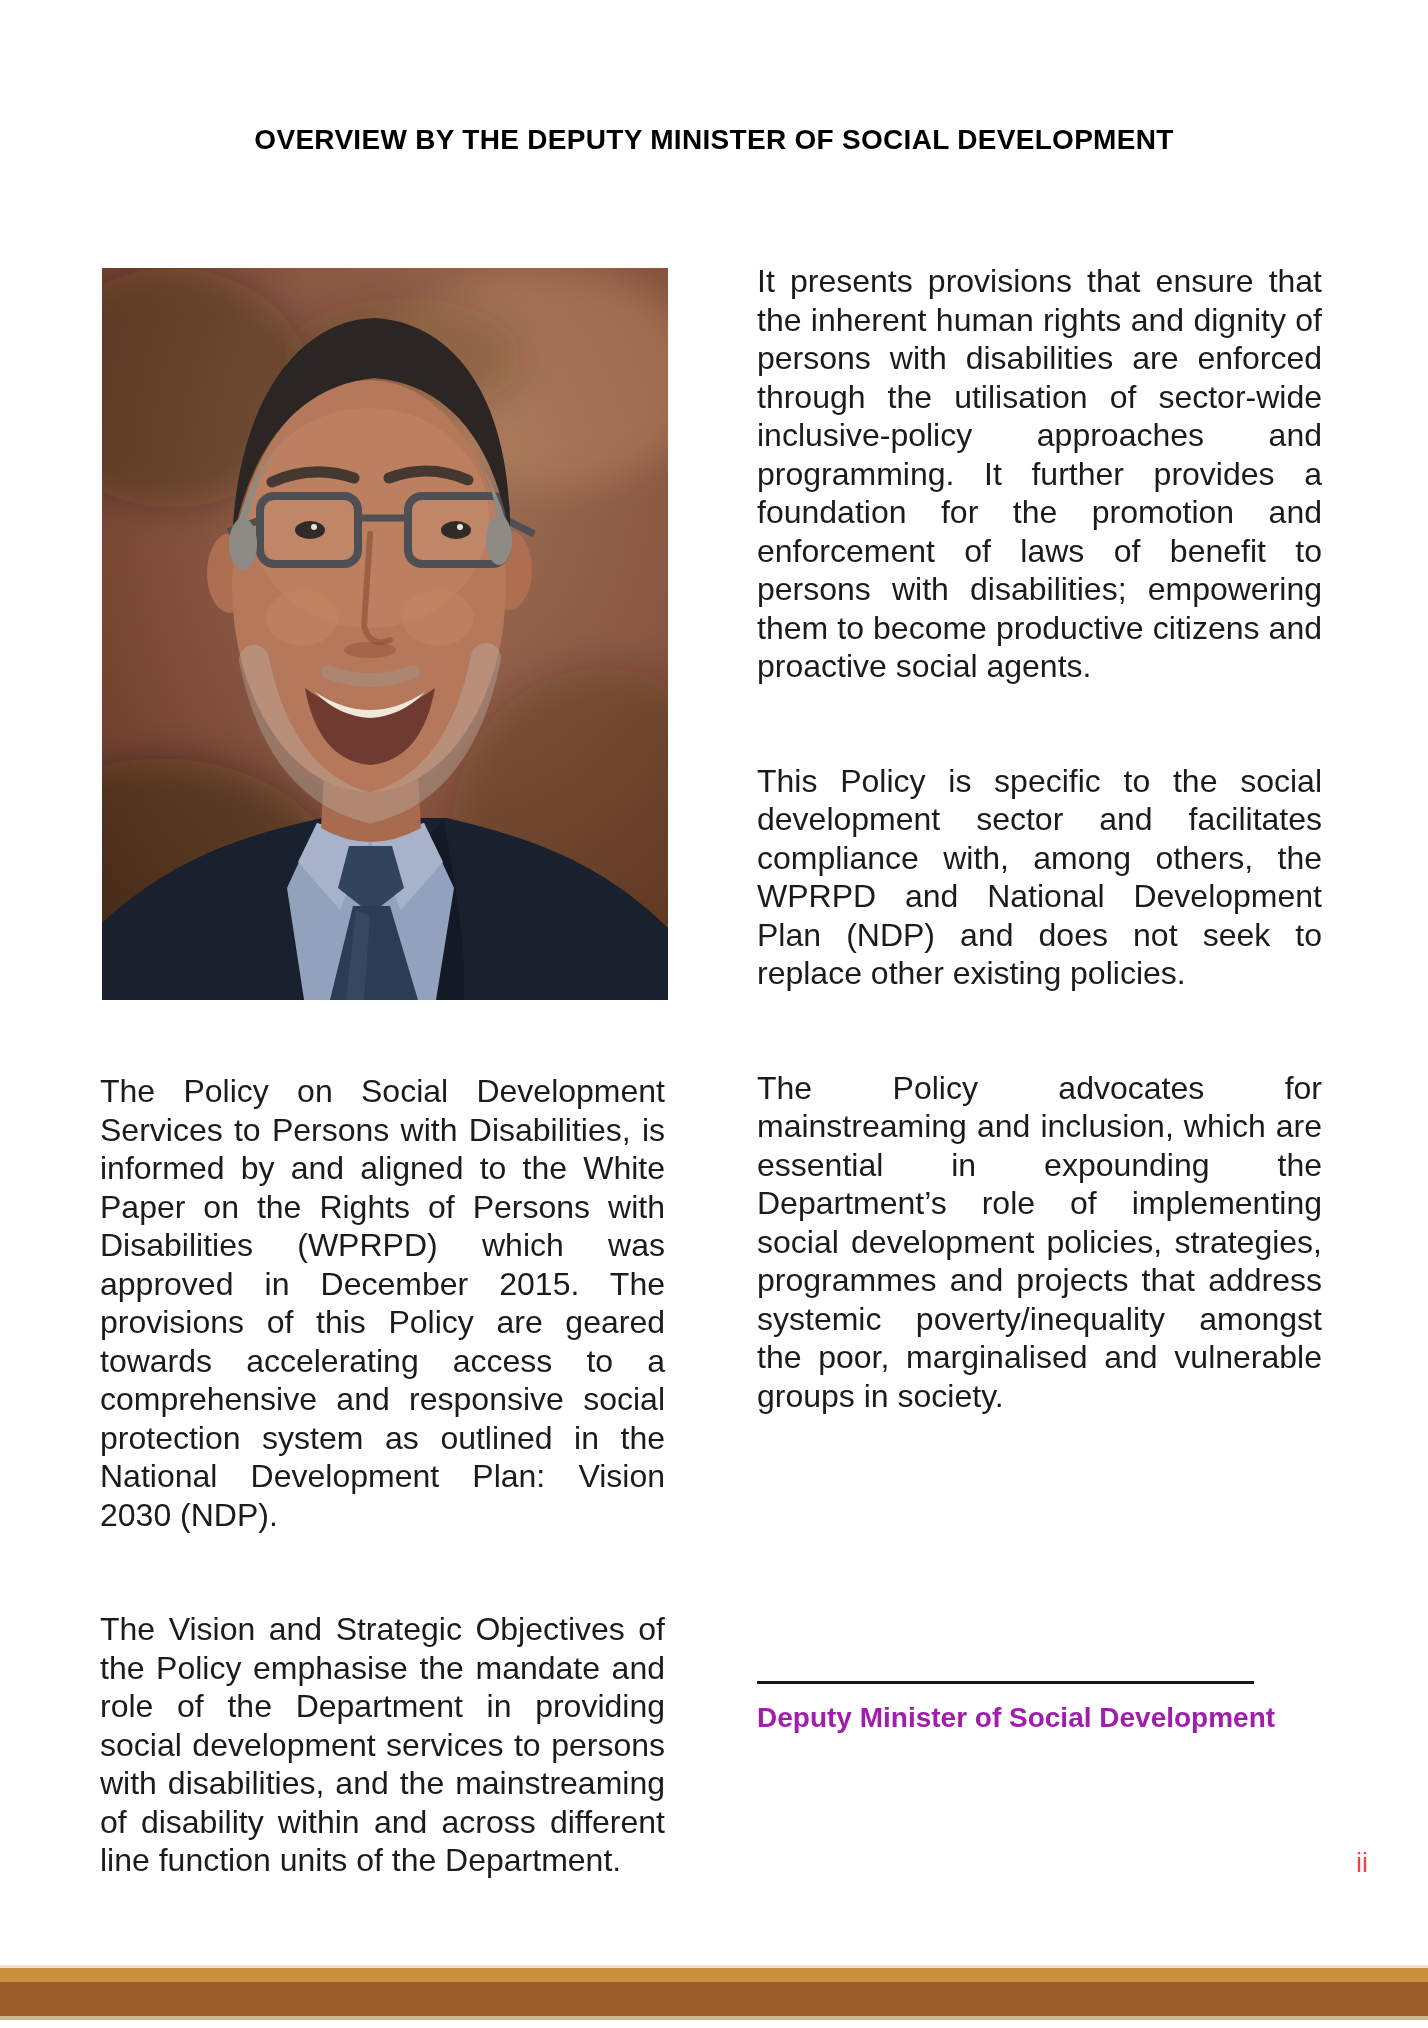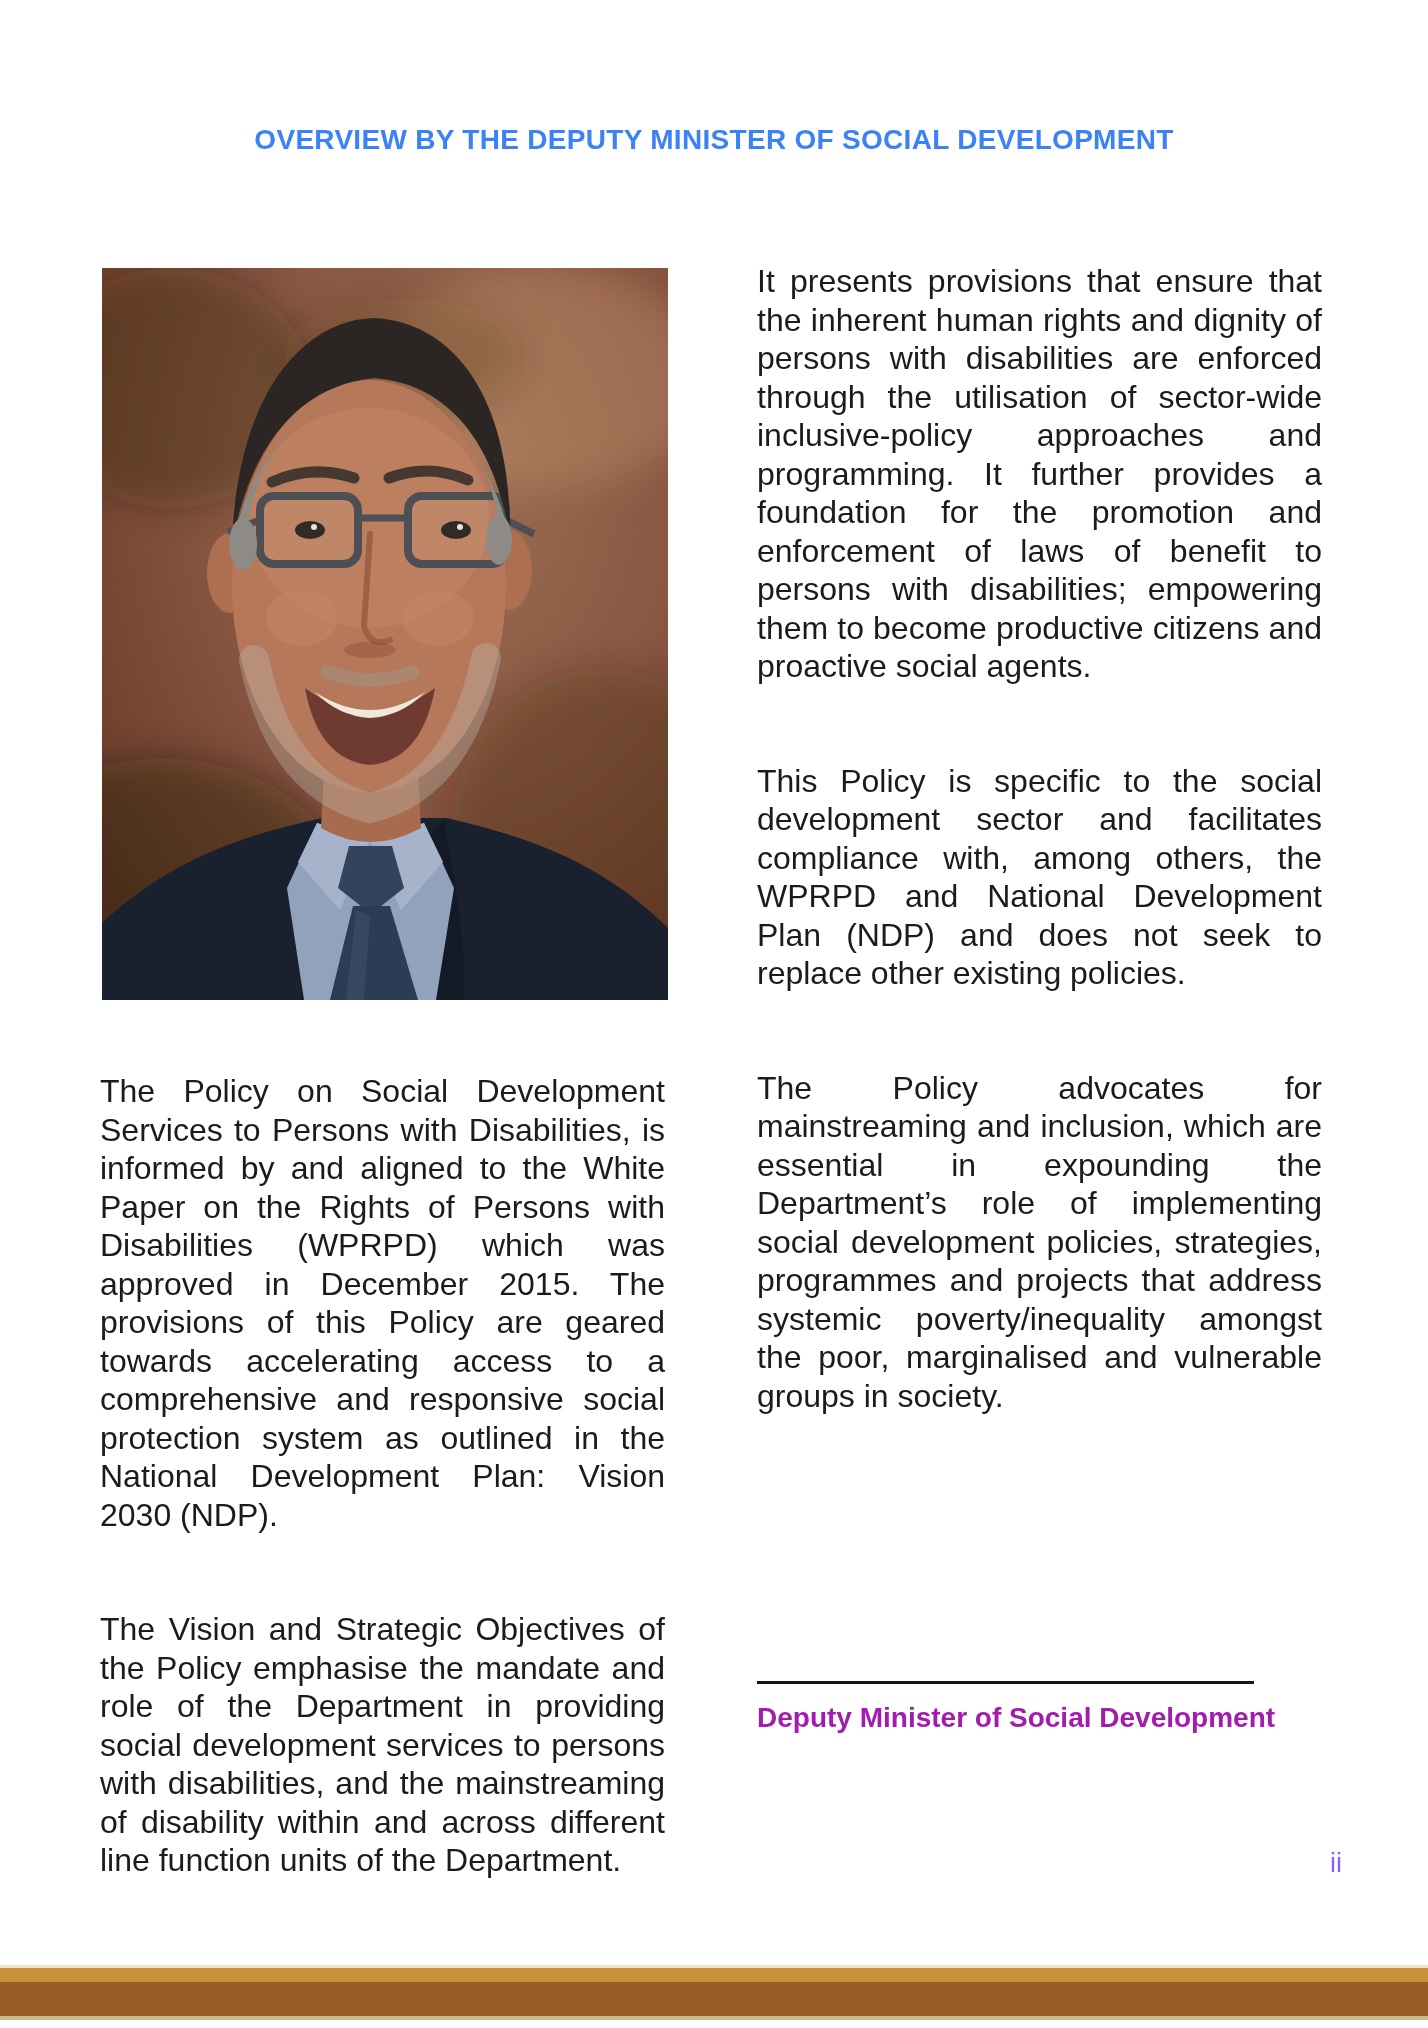--- a/index.html
+++ b/index.html
@@ -14,21 +14,21 @@
   }
   .title {
     position: absolute;
     top: 124px;
     left: 0;
     width: 100%;
     text-align: center;
     font-size: 28px;
     font-weight: bold;
     letter-spacing: 0.3px;
-    color: #3b82f6;
+    color: #000000;
   }
   .photo {
     position: absolute;
     left: 102px;
     top: 268px;
     width: 566px;
     height: 732px;
     overflow: hidden;
   }
   .photo svg { display: block; width: 100%; height: 100%; }
@@ -56,26 +56,26 @@
     border-top: 3px solid #161616;
   }
   .signature-title {
     margin-top: 18px;
     font-size: 28px;
     font-weight: bold;
     color: #a21caf;
   }
   .page-number {
     position: absolute;
-    left: 1306px;
+    left: 1344px;
     top: 1848px;
     width: 36px;
-    text-align: right;
+    text-align: center;
     font-size: 27px;
-    color: #8b5cf6;
+    color: #ef4444;
   }
   .footer-bar { position: absolute; left: 0; width: 100%; }
   .footer-cream  { top: 1965px; height: 3px; }
   .footer-orange { top: 1968px; height: 14px; }
   .footer-brown  { top: 1982px; height: 34px; }
   .footer-tan    { top: 2016px; height: 4px; }
 </style>
 </head>
 <body>
 

